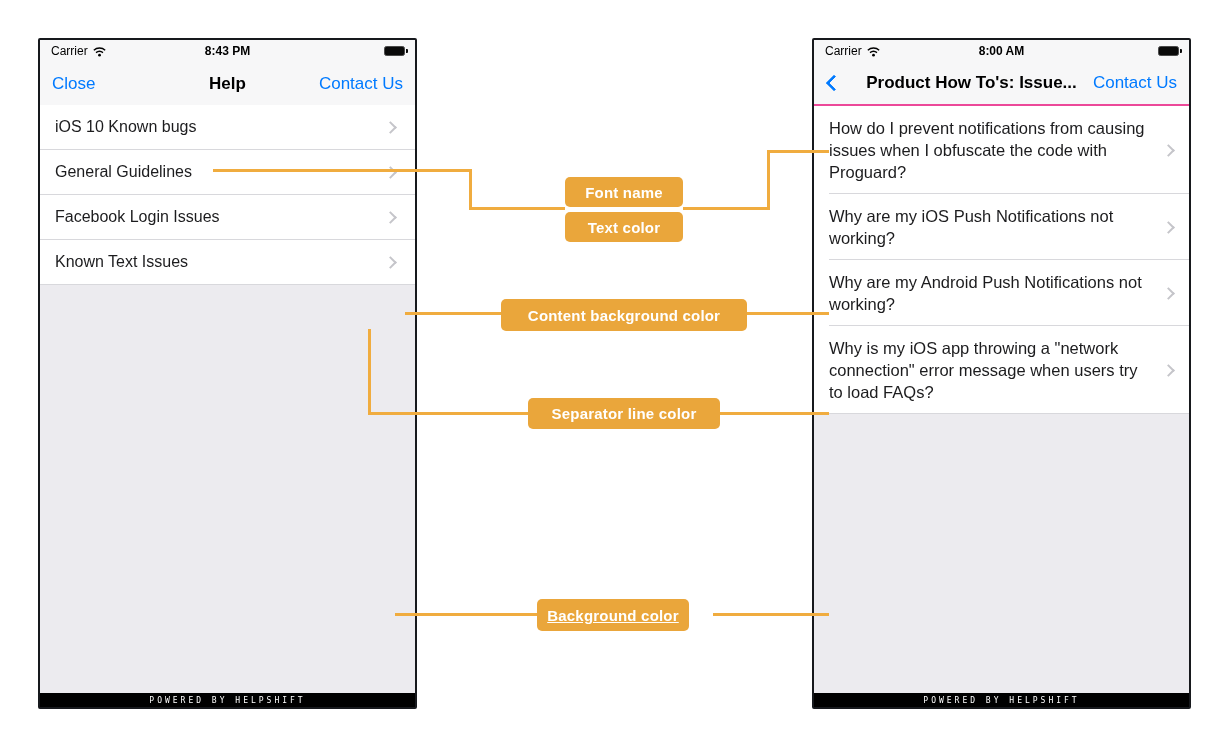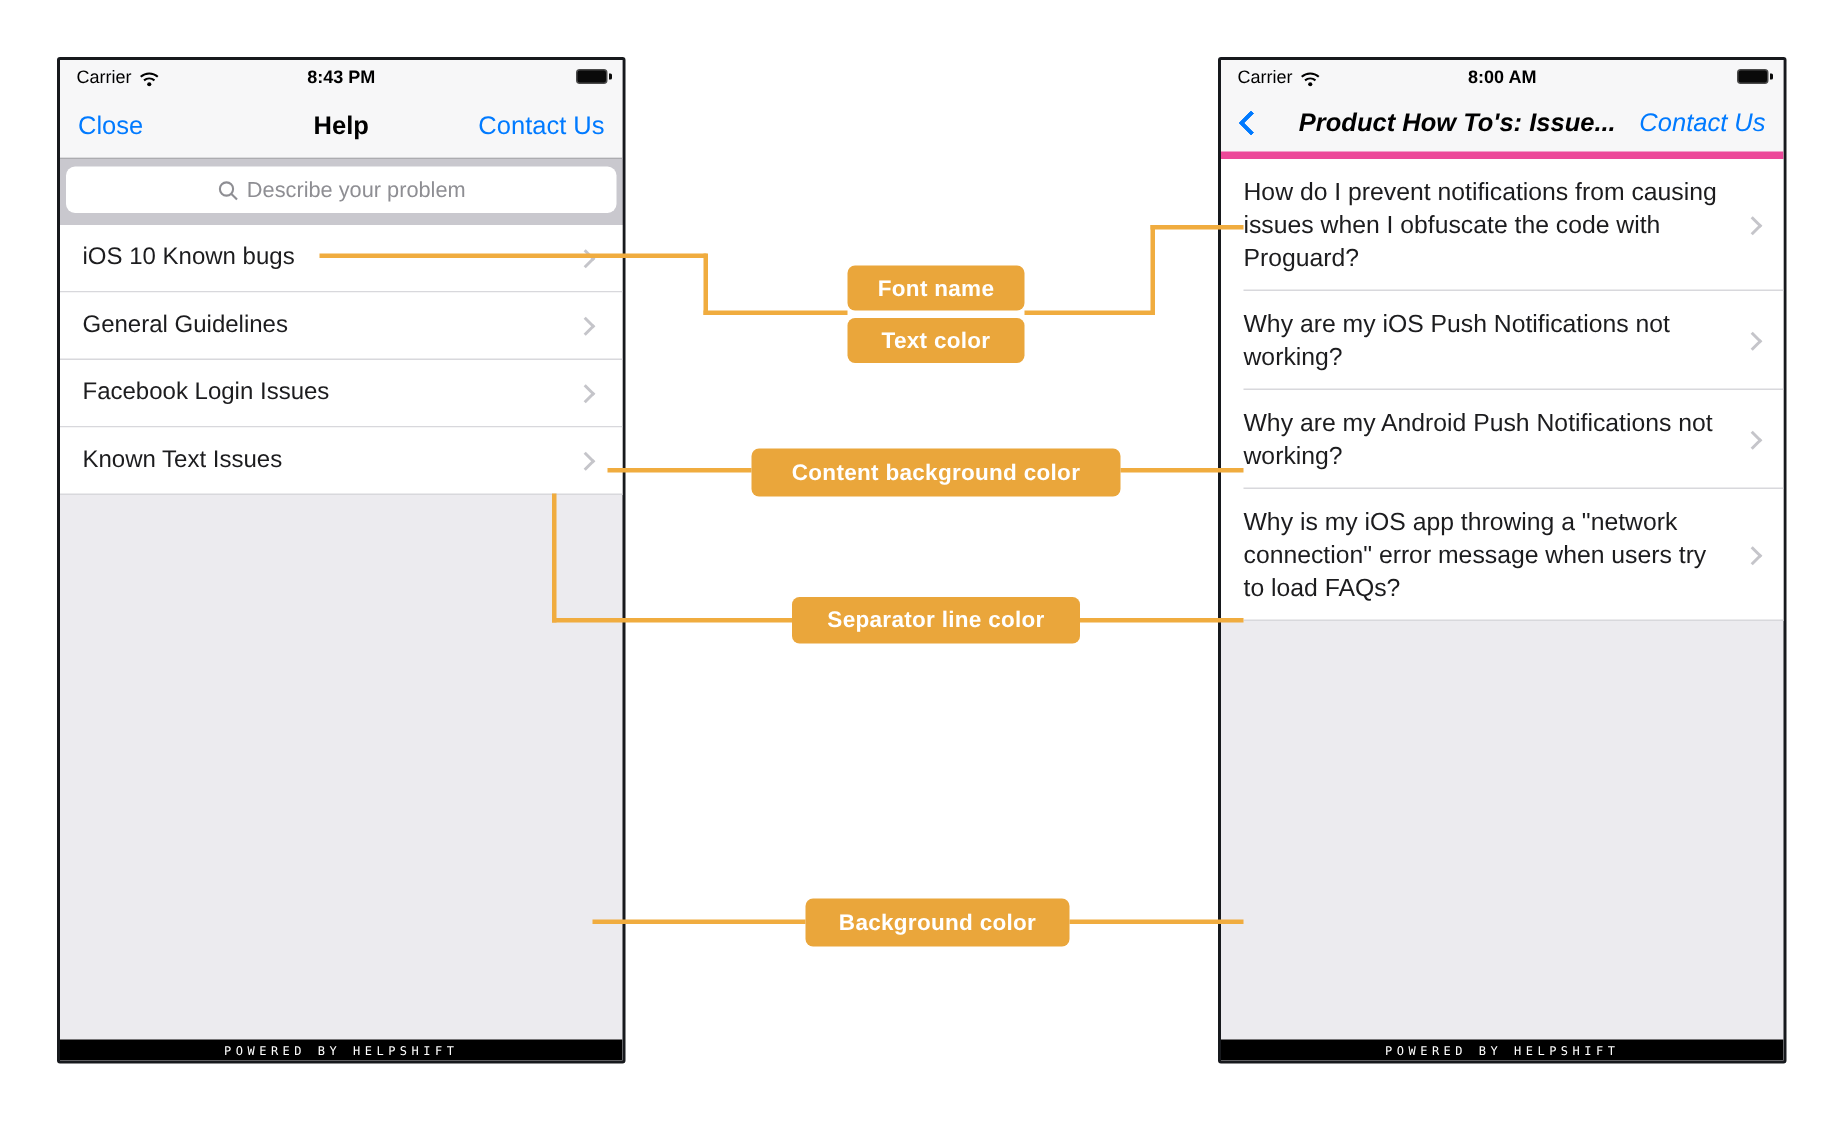--- a/index.html
+++ b/index.html
@@ -13,33 +13,33 @@
     background:var(--screen-bg,#ECEBEF); z-index:1;
   }
   .phone-inner { position:relative; width:375px; height:667px; overflow:hidden; }
 
   
   .statusbar {
     height:22px; background:var(--bar-bg,#F7F7F8);
     display:flex; align-items:center; padding:0 7px;
     font-size:12px; color:#000; position:relative;
   }
-  .status-carrier { display:flex; align-items:flex-end; gap:4px; margin-left:4px; }
+  .status-carrier { display:flex; align-items:center; gap:4px; margin-left:4px; }
   .status-time { position:absolute; left:0; right:0; text-align:center; font-weight:bold; font-size:12px; }
   .status-right { margin-left:auto; display:flex; align-items:center; z-index:2; }
   .battery { display:flex; align-items:center; }
   .battery-body { width:21px; height:10px; background:#0a0a0a; border:1px solid #4a4a4a; border-radius:2.5px; }
   .battery-nub { width:2px; height:4px; background:#0a0a0a; border-radius:0 1px 1px 0; margin-left:1px; }
 
   
   .navbar {
     height:43px; background:var(--bar-bg,#F7F7F8);
     display:flex; align-items:center; padding:0 12px; position:relative;
   }
-  .navbar.hairline { border-bottom:5px solid #ec4899; height:44px;font-style:italic; }
+  .navbar.hairline { border-bottom:2px solid #ec4899; height:44px; }
   .nav-btn { font-size:17px; color:var(--ios-blue,#007AFF); white-space:nowrap; z-index:2; }
   .nav-title {
     position:absolute; left:40px; right:100px; text-align:center;
     font-size:17px; font-weight:bold; color:#000; white-space:nowrap; overflow:hidden;
   }
   .nav-title.full { left:0; right:0; }
   .nav-right { margin-left:auto; }
   .back-chevron {
     width:12px; height:12px; border-left:3px solid var(--ios-blue,#007AFF);
     border-bottom:3px solid var(--ios-blue,#007AFF);
@@ -124,29 +124,20 @@
           </span>
         </span>
       </div>
 
       <div class="navbar">
         <span class="nav-btn">Close</span>
         <span class="nav-title full">Help</span>
         <span class="nav-btn nav-right">Contact Us</span>
       </div>
 
-      <div class="searchband">
-        <div class="search-input">
-          <svg class="icon-svg" width="14" height="14" viewBox="0 0 14 14">
-            <circle cx="6" cy="6" r="4.4" stroke="#8E8E93" stroke-width="1.4" fill="none"></circle>
-            <line x1="9.3" y1="9.3" x2="13" y2="13" stroke="#8E8E93" stroke-width="1.4"></line>
-          </svg>
-          <span>Describe your problem</span>
-        </div>
-      </div>
 
       <div class="list">
         <div class="list-row">
           <span class="row-label">iOS 10 Known bugs</span>
           <span class="chev"></span>
         </div>
         <div class="list-row">
           <span class="row-label">General Guidelines</span>
           <span class="chev"></span>
         </div>
@@ -228,15 +219,15 @@
   <div class="connector" style="left:368px; top:412px; width:160px; height:3px;"></div>
   <div class="connector" style="left:720px; top:412px; width:109px; height:3px;"></div>
 
   <div class="connector" style="left:395px; top:613px; width:142px; height:3px;"></div>
   <div class="connector" style="left:713px; top:613px; width:116px; height:3px;"></div>
 
   <div class="ann-label" style="left:565px; top:177px; width:118px; height:30px;">Font name</div>
   <div class="ann-label" style="left:565px; top:212px; width:118px; height:30px;">Text color</div>
   <div class="ann-label" style="left:501px; top:299px; width:246px; height:32px;">Content background color</div>
   <div class="ann-label" style="left:528px; top:398px; width:192px; height:31px;">Separator line color</div>
-  <div class="ann-label" style="left:537px; top:599px; width:176px; height:32px;">Background color</div>
+  <div class="ann-label" style="left:537px; top:599px; width:152px; height:32px;text-decoration:underline;">Background color</div>
 
 </div>
 
 </body></html>

